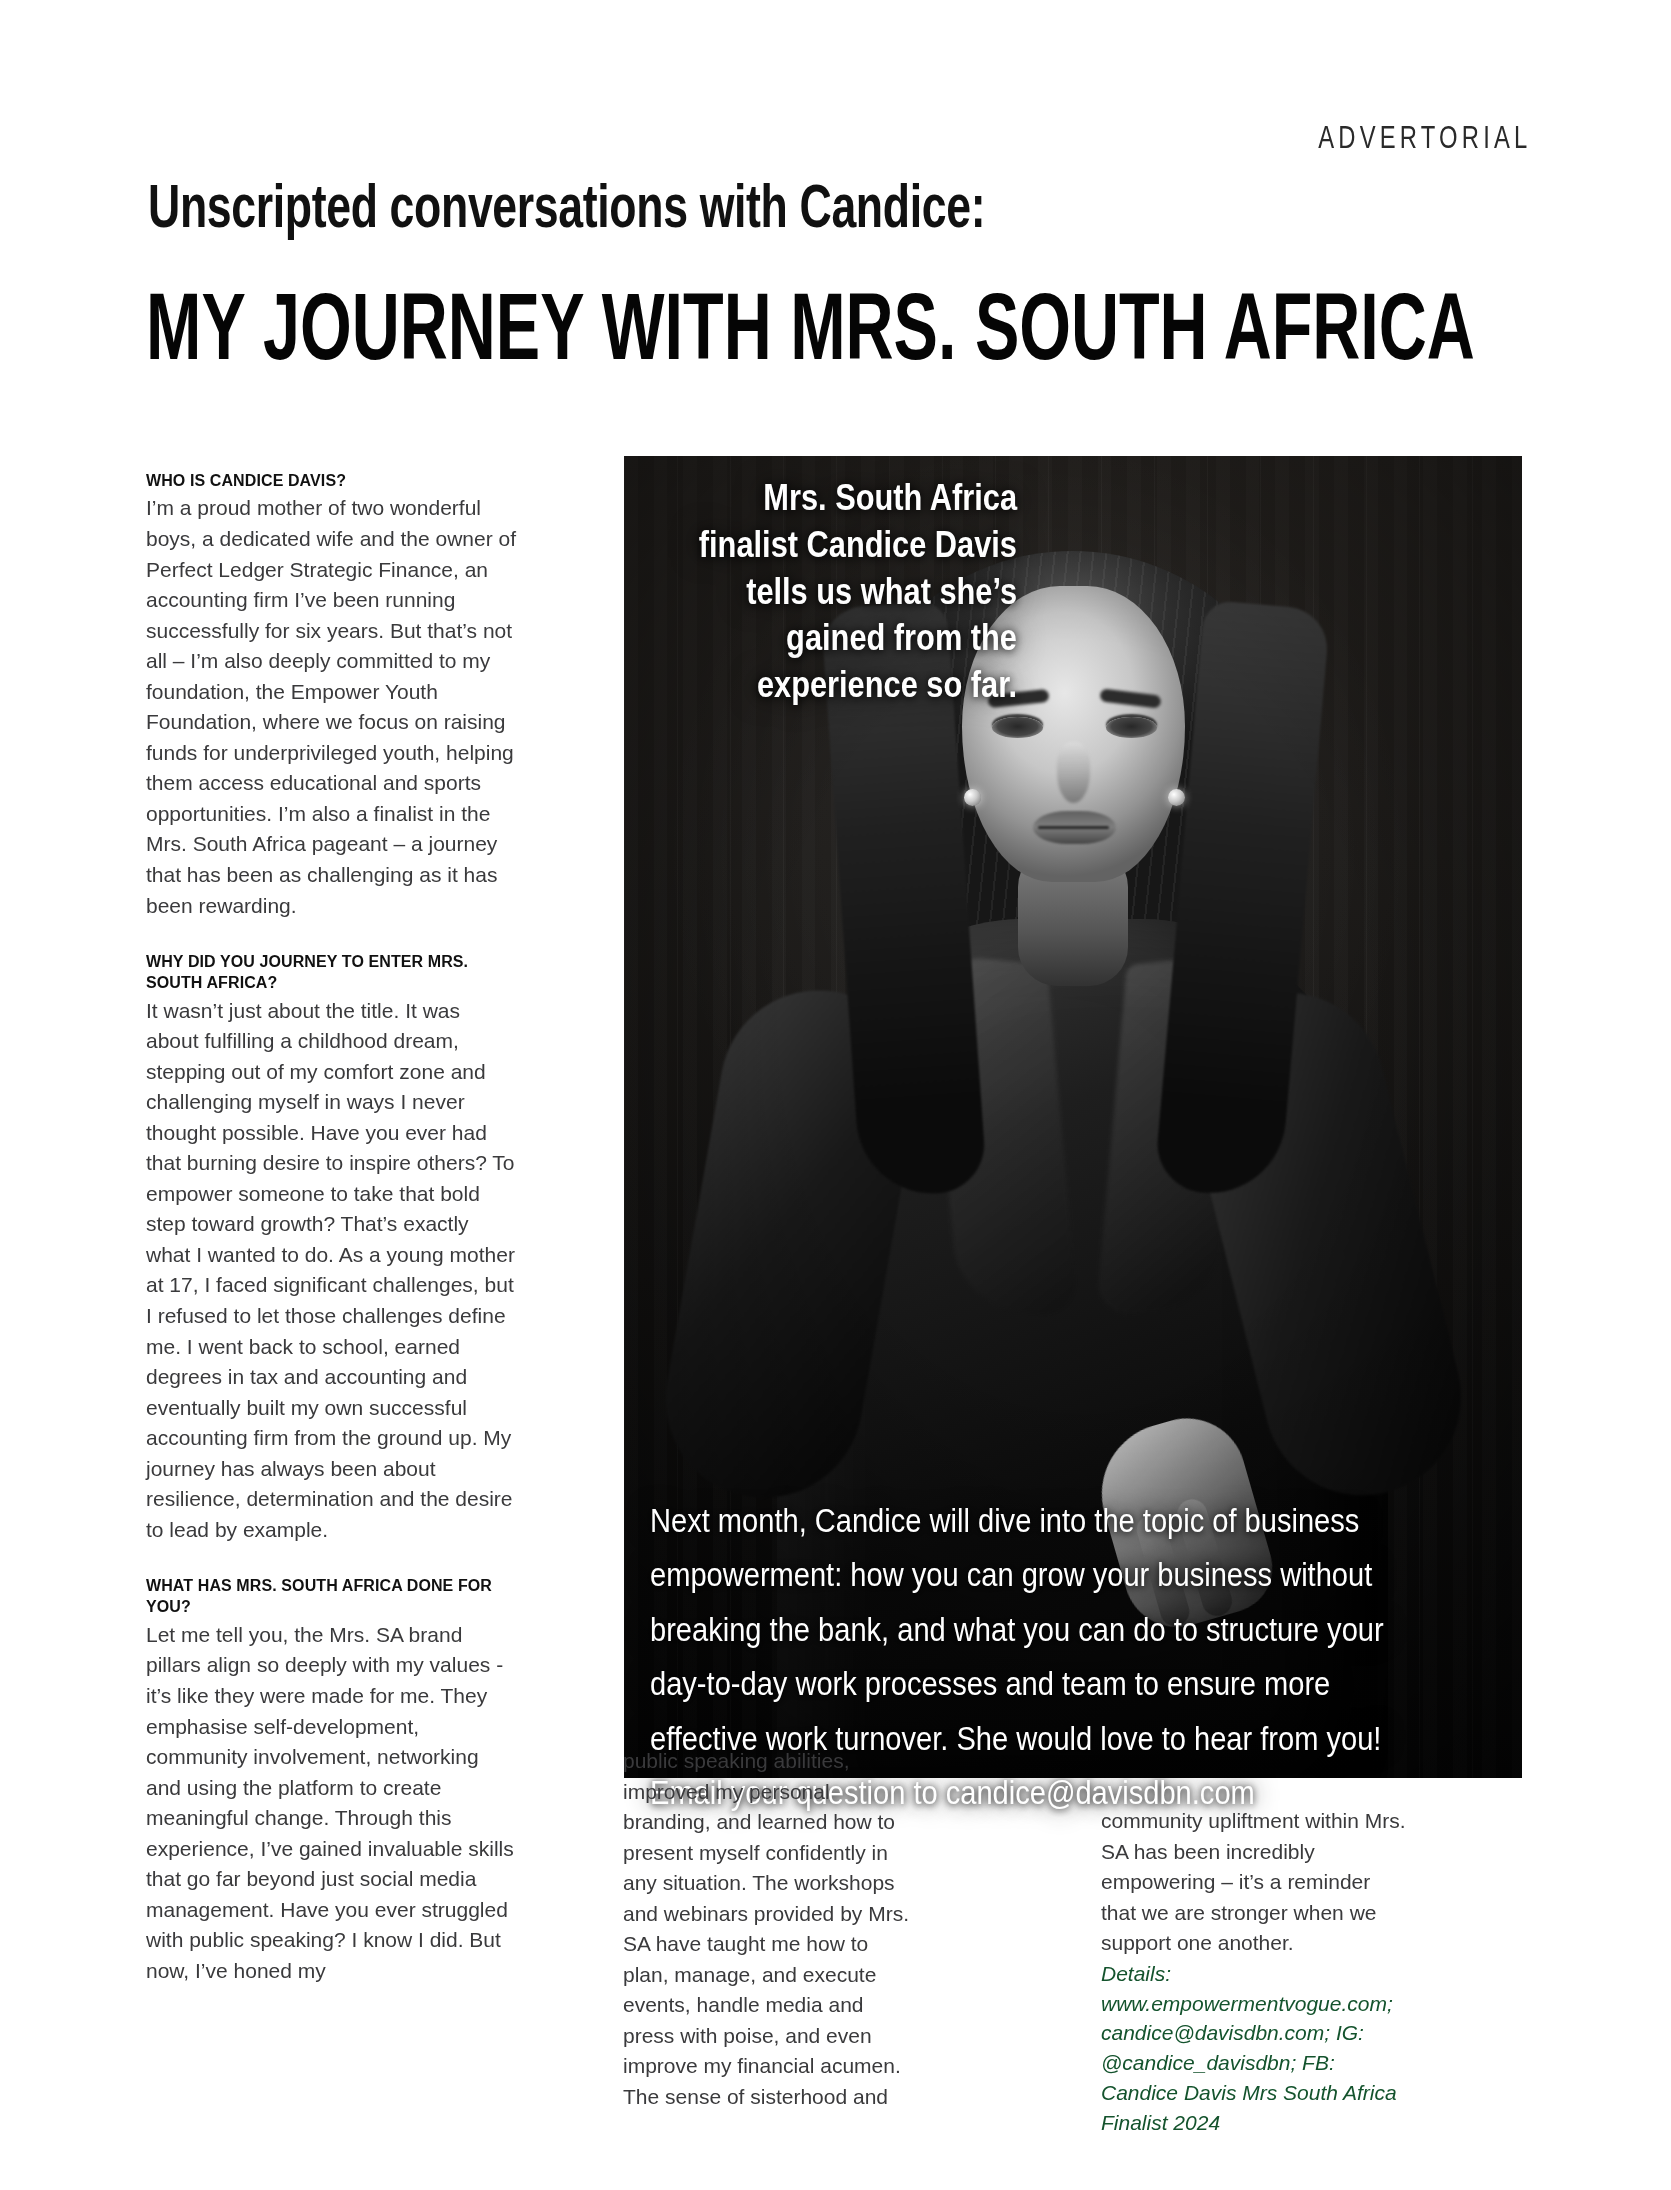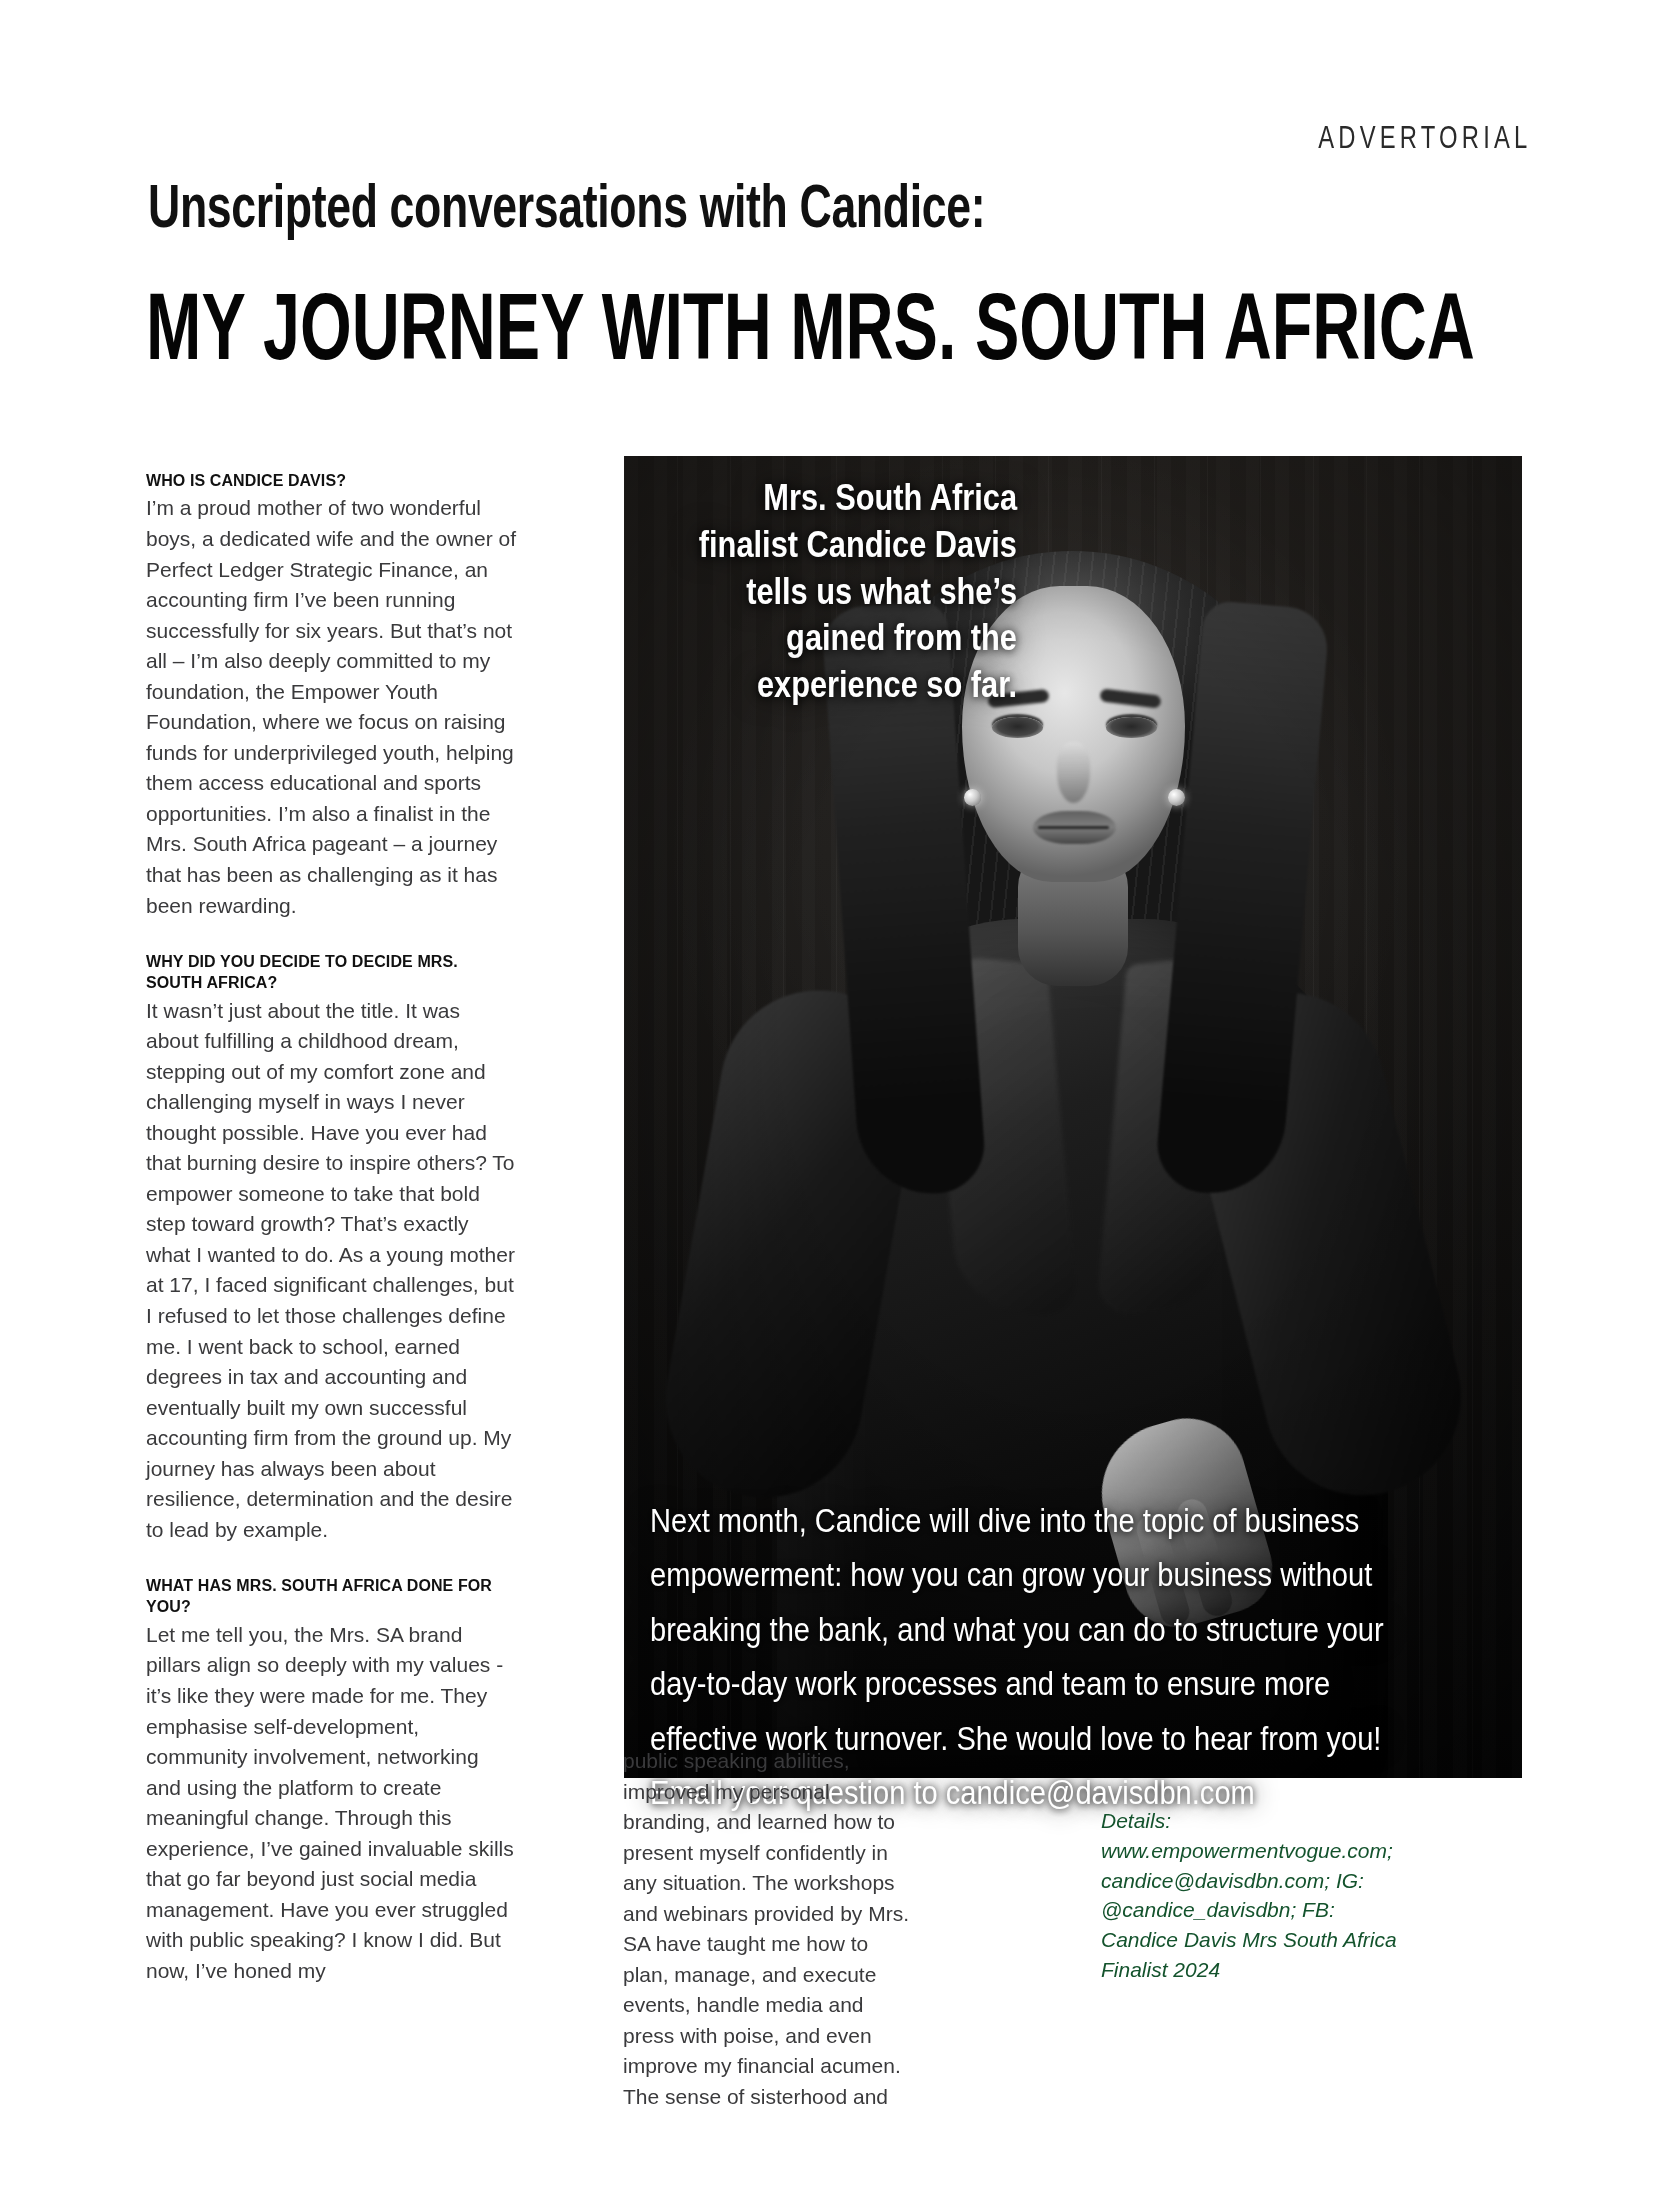--- a/index.html
+++ b/index.html
@@ -399,27 +399,28 @@
 </div>
 
 <div class="pull-quote">Mrs. South Africa finalist Candice Davis tells us what she’s gained from the experience so far.</div>
 
 <div class="photo-caption">Next month, Candice will dive into the topic of business empowerment: how you can grow your business without breaking the bank, and what you can do to structure your day-to-day work processes and team to ensure more effective work turnover. She would love to hear from you! Email your question to candice@davisdbn.com</div>
 
 <div class="col" id="col1">
   <p class="q">WHO IS CANDICE DAVIS?</p>
   <p>I’m a proud mother of two wonderful boys, a dedicated wife and the owner of Perfect Ledger Strategic Finance, an accounting firm I’ve been running successfully for six years. But that’s not all – I’m also deeply committed to my foundation, the Empower Youth Foundation, where we focus on raising funds for underprivileged youth, helping them access educational and sports opportunities. I’m also a finalist in the Mrs. South Africa pageant – a journey that has been as challenging as it has been rewarding.</p>
   <div class="gap"></div>
-  <p class="q">WHY DID YOU DECIDE TO DECIDE MRS. SOUTH AFRICA?</p>
+  <p class="q">WHY DID YOU JOURNEY TO ENTER MRS. SOUTH AFRICA?</p>
   <p>It wasn’t just about the title. It was about fulfilling a childhood dream, stepping out of my comfort zone and challenging myself in ways I never thought possible. Have you ever had that burning desire to inspire others? To empower someone to take that bold step toward growth? That’s exactly what I wanted to do. As a young mother at 17, I faced significant challenges, but I refused to let those challenges define me. I went back to school, earned degrees in tax and accounting and eventually built my own successful accounting firm from the ground up. My journey has always been about resilience, determination and the desire to lead by example.</p>
   <div class="gap"></div>
   <p class="q">WHAT HAS MRS. SOUTH AFRICA DONE FOR YOU?</p>
   <p>Let me tell you, the Mrs. SA brand pillars align so deeply with my values - it’s like they were made for me. They emphasise self-development, community involvement, networking and using the platform to create meaningful change. Through this experience, I’ve gained invaluable skills that go far beyond just social media management. Have you ever struggled with public speaking? I know I did. But now, I’ve honed my</p>
 </div>
 
 <div class="col" id="col2">
   <p>public speaking abilities, improved my personal branding, and learned how to present myself confidently in any situation. The workshops and webinars provided by Mrs. SA have taught me how to plan, manage, and execute events, handle media and press with poise, and even improve my financial acumen. The sense of sisterhood and</p>
 </div>
 
 <div class="col" id="col3">
+  <p>community upliftment within Mrs. SA has been incredibly empowering – it’s a reminder that we are stronger when we support one another.</p>
   <p class="details">Details: www.empowermentvogue.com; candice@davisdbn.com; IG: @candice_davisdbn; FB: Candice Davis Mrs South Africa Finalist 2024</p>
 </div>
 
 
 </body></html>

